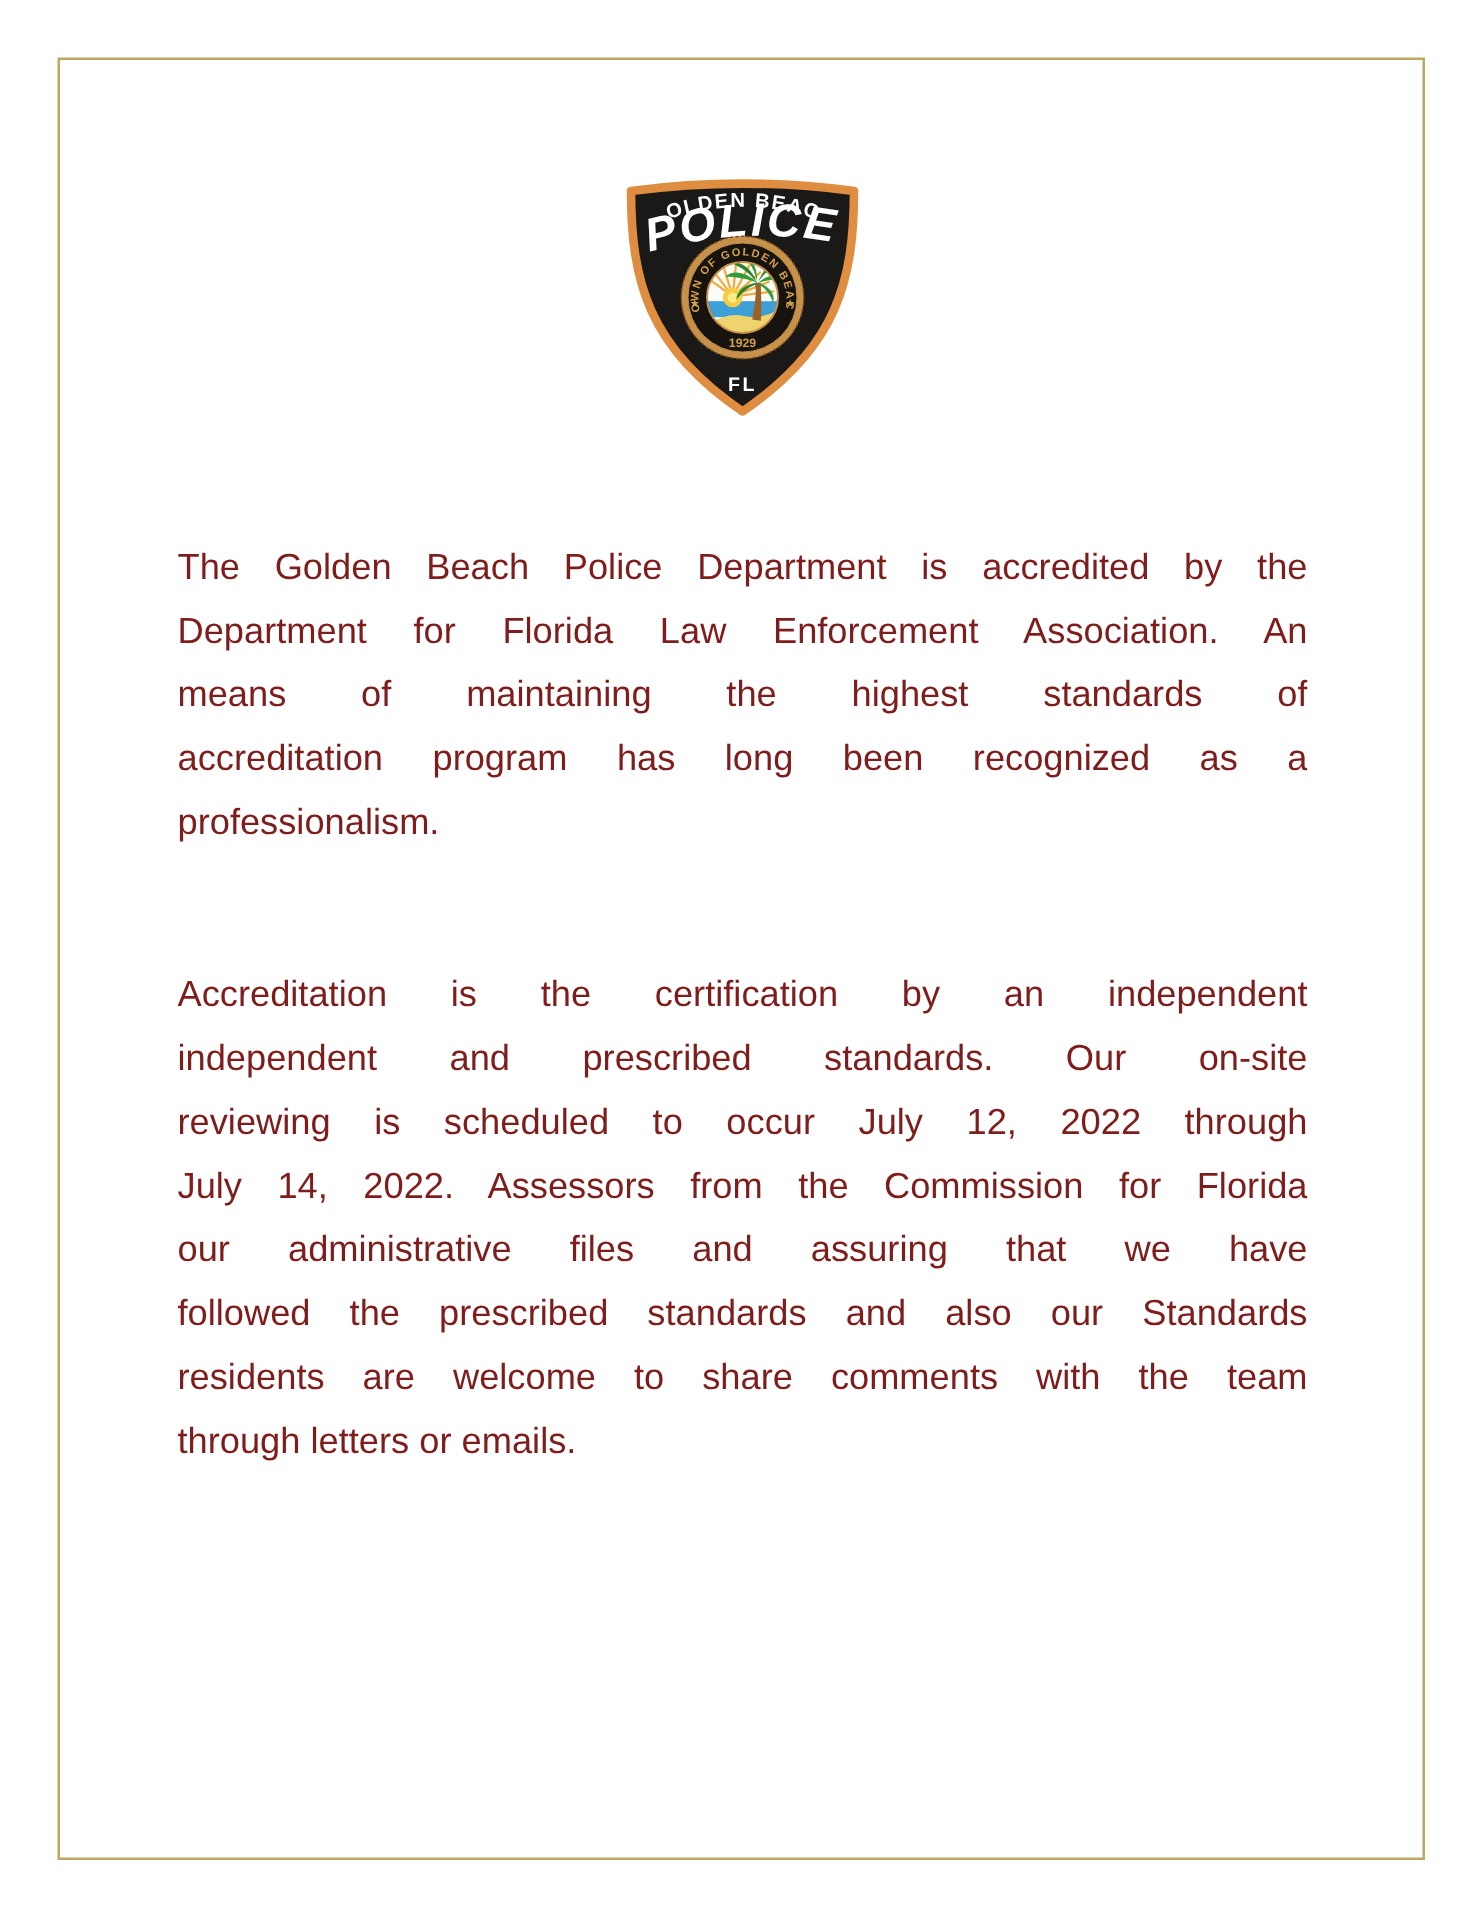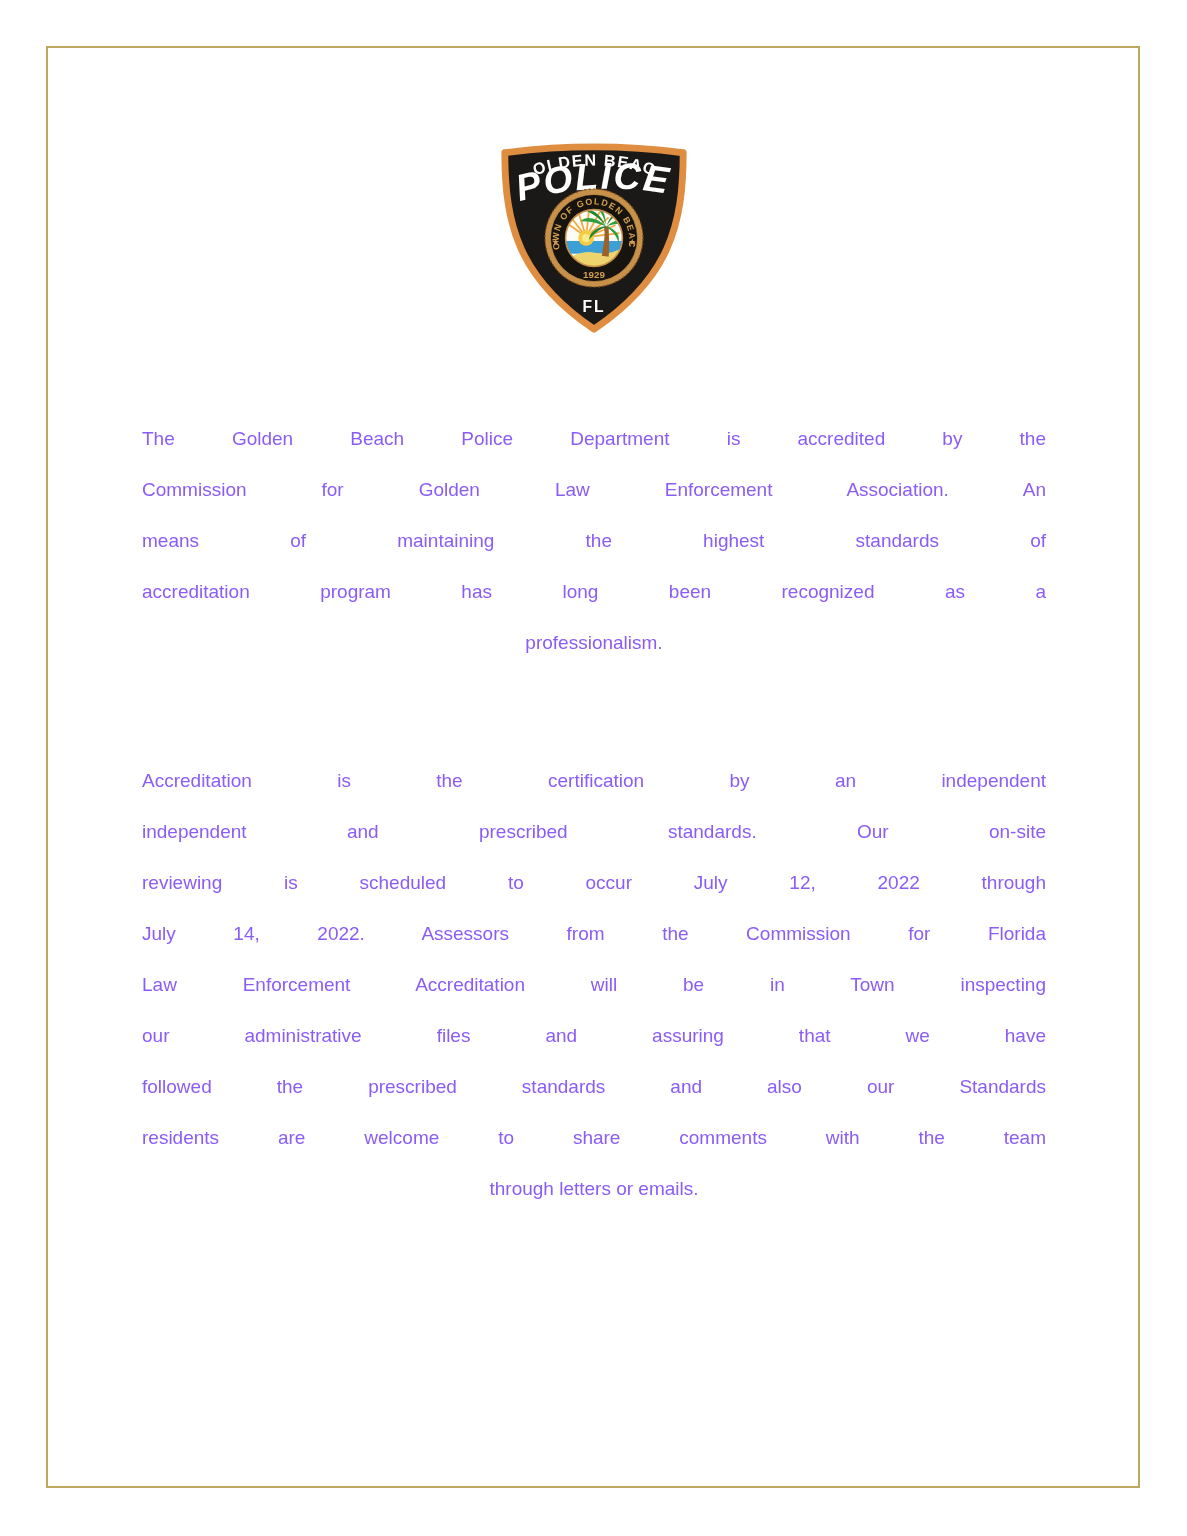--- a/index.html
+++ b/index.html
@@ -25,34 +25,34 @@
     top: 140px;
     left: 50%;
     transform: translateX(-50%);
     width: 196px;
     height: 198px;
   }
   .badge-wrap svg { display: block; font-family: "Liberation Sans", "DejaVu Sans", sans-serif; }
   .textblock {
     position: absolute;
     left: 142px;
-    top: 413px;
+    top: 429px;
     width: 904px;
-    color: #8b5cf6;
-    font-size: 19px;
+    color: #7f1d1d;
+    font-size: 29px;
   }
   .line {
     height: 51px;
     line-height: 51px;
     text-align: justify;
     overflow: hidden;
     white-space: normal;
   }
   .line::after { content: ""; display: inline-block; width: 100%; }
-  .line.last { text-align: center; }
+  .line.last { text-align: left; }
   .line.last::after { content: none; }
   .para2 { margin-top: 87px; }
   .bold { font-weight: normal; }
 </style>
 </head>
 <body>
 
 <div class="page">
 
   <div class="frame" style="border-color: rgb(188, 168, 97);"></div>
@@ -122,32 +122,31 @@
       </g>
 
       <text x="100" y="176" font-size="16" font-weight="bold" fill="#ffffff" letter-spacing="2" text-anchor="middle">FL</text>
     </svg>
   </div>
 
   <div class="textblock">
 
     <div>
       <div class="line">The Golden Beach Police Department is accredited by the</div>
-      <div class="line">Commission for Golden Law Enforcement Association. An</div>
+      <div class="line">Department for Florida Law Enforcement Association. An</div>
       <div class="line">means of maintaining the highest standards of</div>
       <div class="line">accreditation program has long been recognized as a</div>
       <div class="line last">professionalism.</div>
     </div>
 
     <div class="para2">
       <div class="line">Accreditation is the certification by an independent</div>
       <div class="line">independent and prescribed standards. Our on-site</div>
       <div class="line"><span>reviewing is scheduled to occur </span><span class="bold">July 12, 2022 through</span></div>
       <div class="line"><span class="bold">July 14, 2022</span><span>. Assessors from the Commission for Florida</span></div>
-      <div class="line">Law Enforcement Accreditation will be in Town inspecting</div>
       <div class="line">our administrative files and assuring that we have</div>
       <div class="line">followed the prescribed standards and also our Standards</div>
       <div class="line">residents are welcome to share comments with the team</div>
       <div class="line last">through letters or emails.</div>
     </div>
 
   </div>
 </div>
 
 </body></html>

